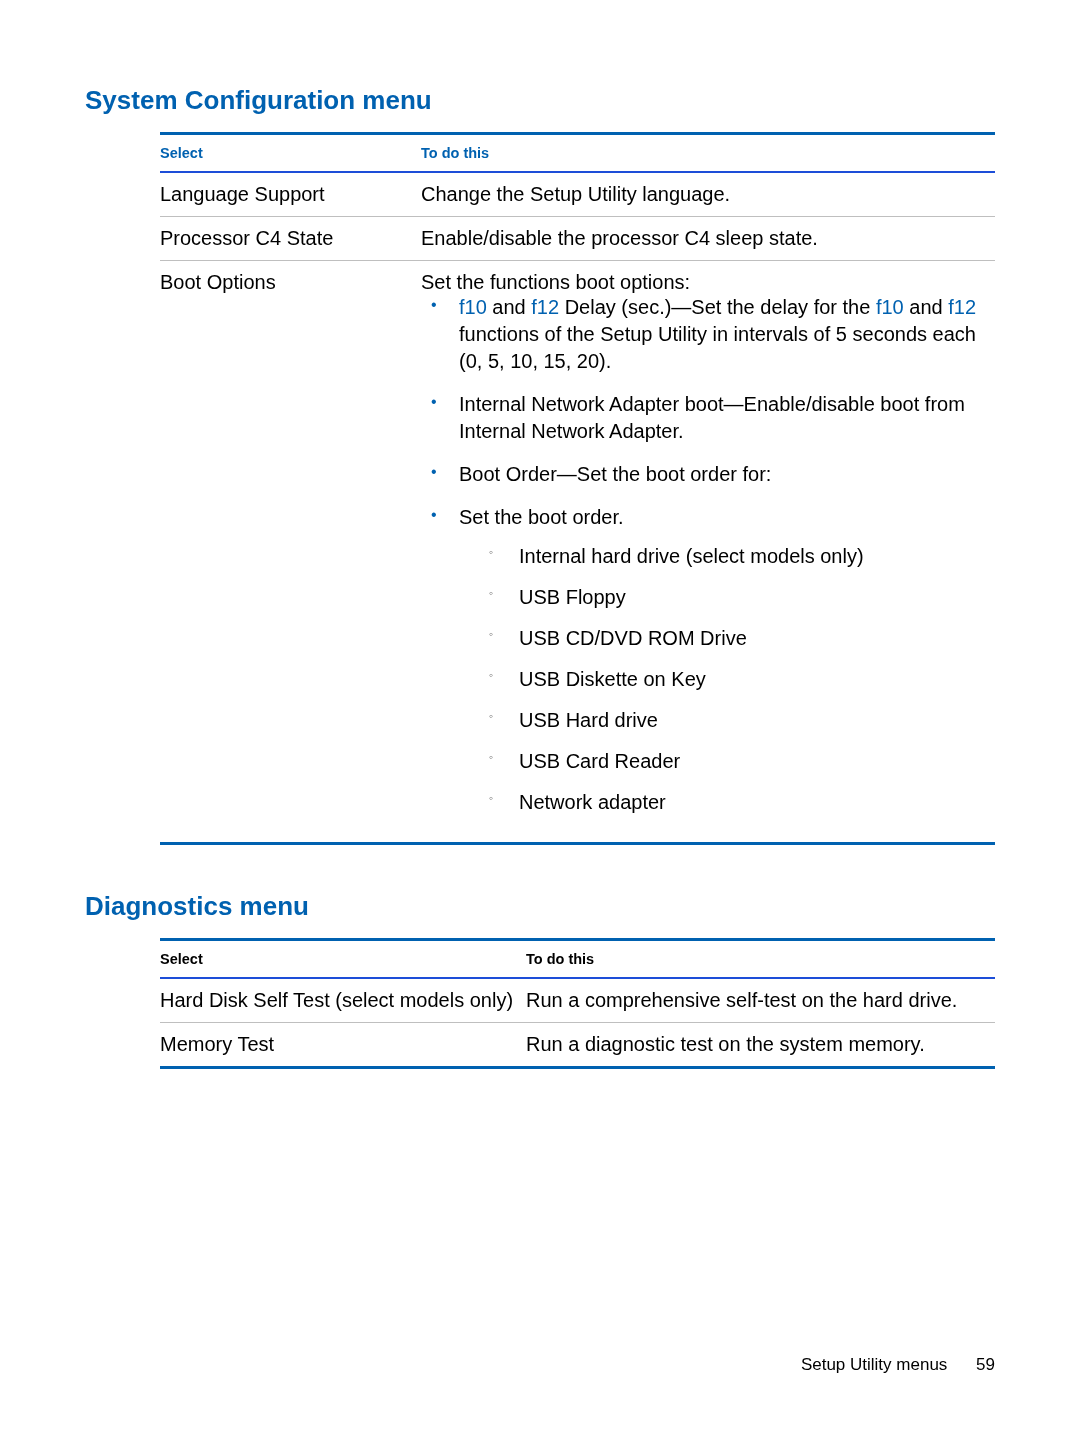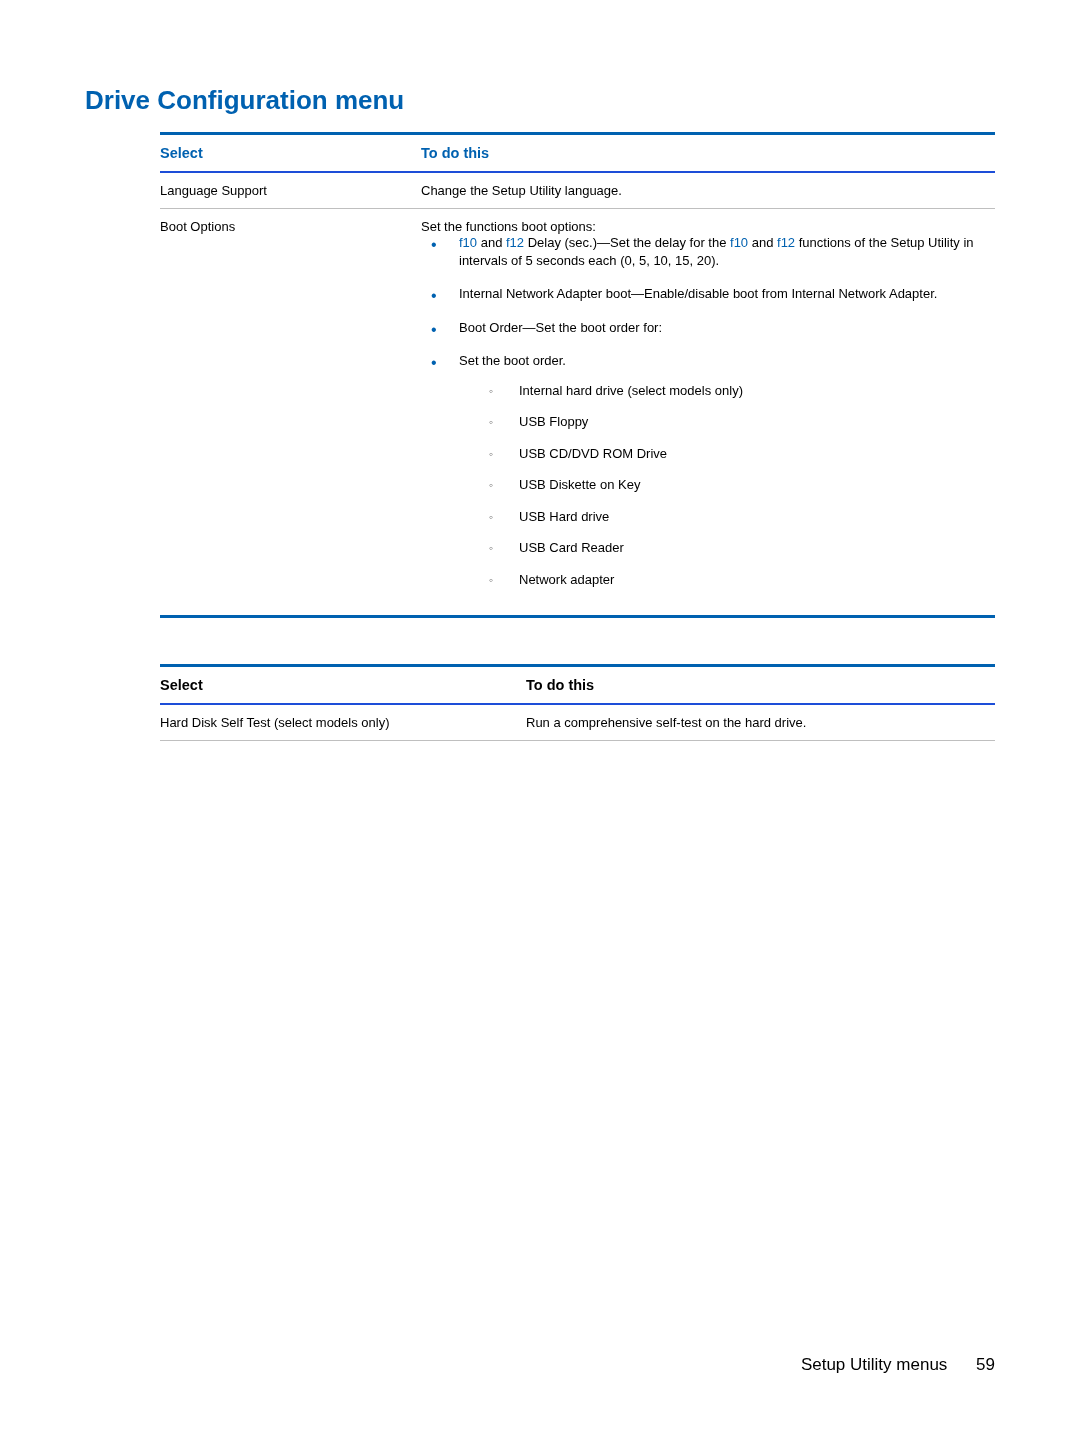--- a/index.html
+++ b/index.html
@@ -37,21 +37,21 @@
   .tbl th {
     text-align: left;
     font-size: 14.5px;
     font-weight: bold;
     padding: 10px 6px 10px 0;
     border-bottom: 2px solid #1d4ed8;
   }
   .tbl.blue-head th { color: #0061b0; }
   .tbl.black-head th { color: #000; }
   .tbl td {
-    font-size: 13px;
+    font-size: 20px;
     padding: 10px 6px 10px 0;
     vertical-align: top;
     border-bottom: 1px solid #bfbfbf;
   }
   .tbl tr.lastrow td { border-bottom: 3px solid #0061b0; }
   .col-select { width: 255px; }
   .col-select2 { width: 360px; }
   ul.blue-bullets {
     list-style: none;
     margin: 0 0 0 0;
@@ -99,31 +99,35 @@
     margin-top: 37px;
   }
   .footer .pgnum { margin-left: 24px; }
   .section2 { margin-top: 46px; }
 </style>
 </head>
 <body>
 
 <div class="page">
 
-  <h2 class="section-head">Drive Configuration menu</h2>
+  <h2 class="section-head">System Configuration menu</h2>
   <div class="table-wrap">
     <table class="tbl blue-head">
       <tbody>
           <tr class="toprule">
         <th class="col-select">Select</th>
         <th>To do this</th>
       </tr>
       <tr>
         <td>Language Support</td>
         <td>Change the Setup Utility language.</td>
+      </tr>
+      <tr>
+        <td>Processor C4 State</td>
+        <td>Enable/disable the processor C4 sleep state.</td>
       </tr>
       <tr class="lastrow">
         <td>Boot Options</td>
         <td>
           <span>Set the functions boot options:</span>
           <ul class="blue-bullets">
             <li>
               <span class="blue">f10</span><span> and </span><span class="blue">f12</span><span> Delay (sec.)—Set the delay for the </span><span class="blue">f10</span><span> and </span><span class="blue">f12</span><span> functions of the Setup Utility in intervals of 5 seconds each (0, 5, 10, 15, 20).</span>
             </li>
             <li>Internal Network Adapter boot—Enable/disable boot from Internal Network Adapter.</li>
@@ -141,30 +145,35 @@
               </ul>
             </li>
           </ul>
         </td>
       </tr>
     </tbody>
       </table>
   </div>
 
   <div class="section2">
+    <h2 class="section-head">Diagnostics menu</h2>
     <div class="table-wrap">
       <table class="tbl black-head">
         <tbody>
             <tr class="toprule">
           <th class="col-select2">Select</th>
           <th>To do this</th>
         </tr>
         <tr>
           <td>Hard Disk Self Test (select models only)</td>
           <td>Run a comprehensive self-test on the hard drive.</td>
+        </tr>
+        <tr class="lastrow">
+          <td>Memory Test</td>
+          <td>Run a diagnostic test on the system memory.</td>
         </tr>
       </tbody>
         </table>
     </div>
   </div>
 
 </div>
 
 <div class="footer">
   <span>Setup Utility menus</span>

